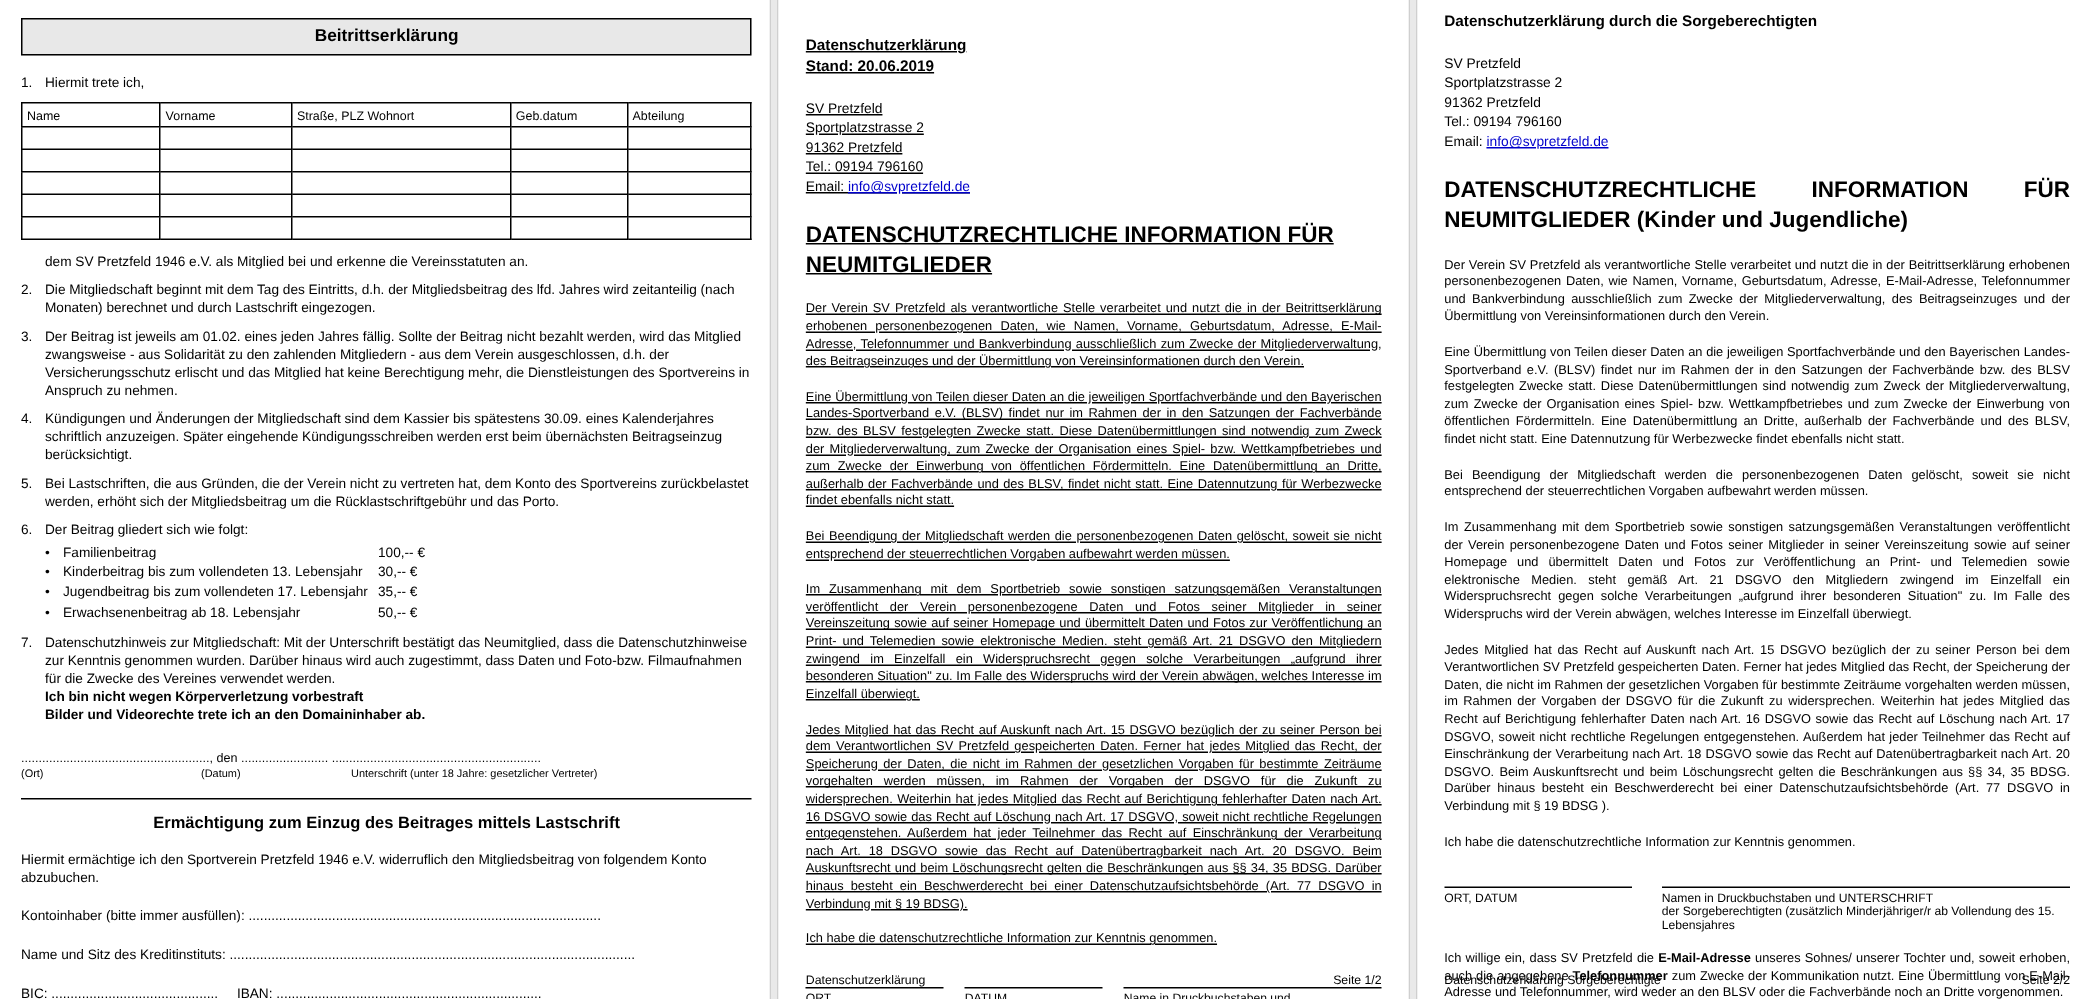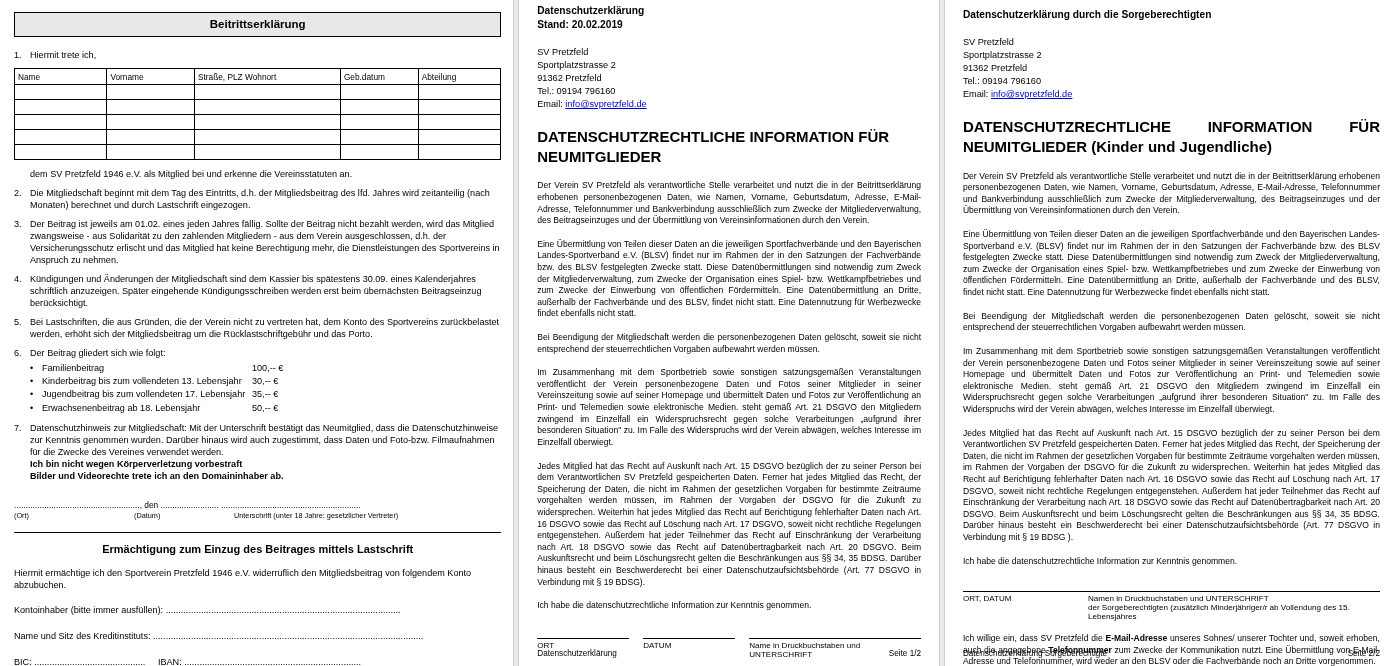--- a/index.html
+++ b/index.html
@@ -18,21 +18,21 @@
     display: flex;
     width: 1400px; height: 666px;
   }
   .col {
     position: relative;
     height: 666px;
     background: #fff;
   }
   .col-1 { width: 539px; padding: 8px 12px 4px 14px; }
   .col-sep { width: 6px; background: #e9e9e9; border-left: 1px solid #cfcfcf; border-right: 1px solid #cfcfcf; }
-  .col-2 { width: 440px; padding: 4px 18px 4px 18px; }
+  .col-2 { width: 440px; padding: 24px 18px 4px 18px; text-decoration: underline; }
   .col-3 { width: 477px; padding: 8px 20px 4px 18px; }
 
   
   .title-box {
     border: 1px solid #000;
     background: #e8e8e8;
     text-align: center;
     font-weight: bold;
     font-size: 11.5px;
     padding: 5px 0 6px 0;
@@ -151,20 +151,21 @@
     border-top: 1px solid #000;
     margin-bottom: 2px;
     height: 0;
   }
   .sig-a { flex: 0 0 92px; }
   .sig-b { flex: 0 0 92px; }
   .sig-c { flex: 1 1 auto; }
 
   .sig2 {
     display: flex;
+    gap: 20px;
     margin: 24px 0 12px 0;
     font-size: 8.1px;
   }
   .sig2 .rule { border-top: 1px solid #000; margin-bottom: 2px; }
   .sig2 .cell-a { flex: 0 0 125px; }
   .sig2 .cell-b { flex: 1 1 auto; }
 
   .footer {
     position: absolute;
     left: 18px; right: 18px;
@@ -332,21 +333,21 @@
       <span class="fill">......................................................................</span>
     </div>
 
   </div>
 
   <div class="col-sep"></div>
 
   <div class="col col-2">
     <div class="doc-head">
       <div>Datenschutzerklärung</div>
-      <div class="stand">Stand: 20.02.2019</div>
+      <div class="stand">Stand: 20.06.2019</div>
     </div>
 
     <div class="addr">
       <div>SV Pretzfeld</div>
       <div>Sportplatzstrasse 2</div>
       <div>91362 Pretzfeld</div>
       <div>Tel.: 09194 796160</div>
       <div>
         <span>Email: </span><span class="link">info@svpretzfeld.de</span>
       </div>

